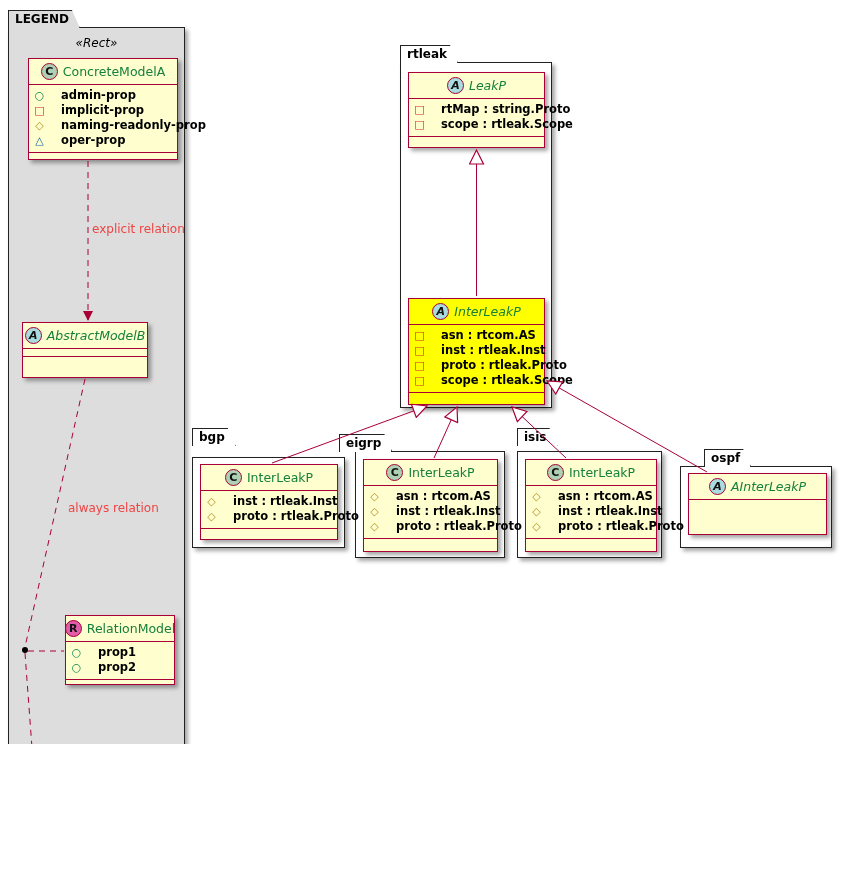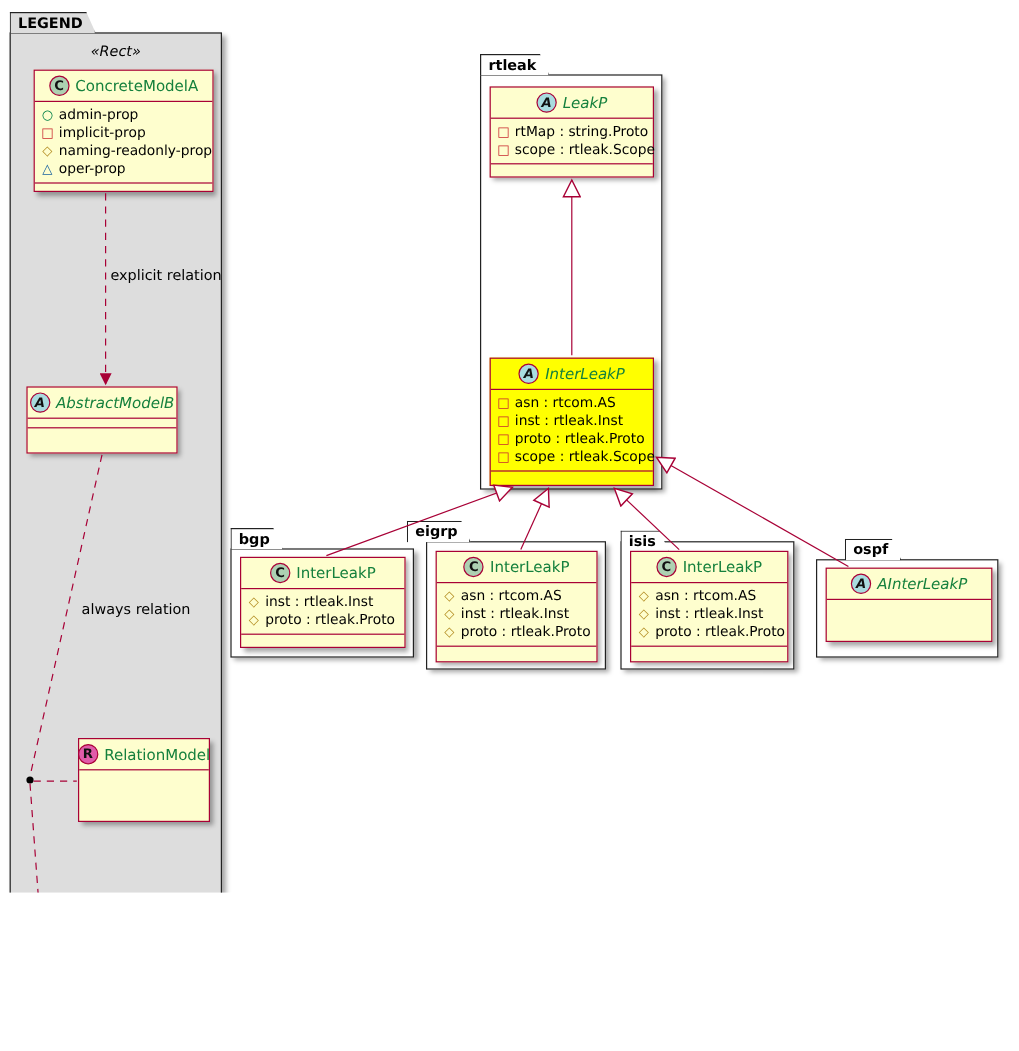--- a/index.html
+++ b/index.html
@@ -39,57 +39,57 @@
     border:1px solid #A80036;
     display:flex; align-items:center; justify-content:center;
     font-size:11px; font-weight:bold; flex:0 0 auto; color:#111;
   }
   .spot-C { background:#ADD1B2; }
   .spot-A { background:#A9DCDF; font-style:italic; }
   .spot-R { background:#E05CA9; }
   .cls-name { font-size:12.5px; color:#15803d; white-space:nowrap; }
   .cls-name.italic { font-style:italic; }
   .cls-props { padding:3px 5px 4px 5px; border-bottom:1px solid #A80036; flex:0 0 auto; }
-  .prow { display:flex; align-items:center; gap:4px; font-size:11.5px; line-height:15px; white-space:nowrap; color:#000; }
+  .prow { display:flex; align-items:center; gap:16px; font-size:11.5px; line-height:15px; white-space:nowrap; color:#000;font-weight:bold; }
   .vis { width:11px; display:inline-block; text-align:center; font-size:11px; line-height:11px; flex:0 0 auto; }
   .ic-circle::before   { content:"○"; color:#038048; }
   .ic-square::before   { content:"□"; color:#C82930; }
   .ic-diamond::before  { content:"◇"; color:#B38D22; }
   .ic-triangle::before { content:"△"; color:#1963A0; }
   .cls-sep { border-bottom:1px solid #A80036; height:8px; flex:0 0 auto; }
   .cls-empty { flex:1 1 auto; min-height:7px; }
 
   
   .stereo { position:absolute; z-index:2; font-style:italic; font-size:12px; text-align:center; color:#000; }
-  .edge-label { position:absolute; z-index:5; font-size:12px; color:#000000; white-space:nowrap; }
+  .edge-label { position:absolute; z-index:5; font-size:12px; color:#ef4444; white-space:nowrap; }
 
   
   .edges { position:absolute; inset:0; z-index:4; pointer-events:none; }
   .gen  { stroke:#A80036; stroke-width:1; fill:none; }
   .dash { stroke:#A80036; stroke-width:1; fill:none; stroke-dasharray:6,5; }
 </style>
 </head>
 <body>
 
 <div class="canvas">
 
   <div class="pkg-tab gray" style="left:8px;top:10px;">LEGEND</div>
   <div class="pkg-body gray" style="left:8px;top:27px;width:177px;height:833px;"></div>
   <div class="stereo" style="left:8px;top:36px;width:177px;">«Rect»</div>
 
   <div class="pkg-tab" style="left:400px;top:45px;">rtleak</div>
   <div class="pkg-body" style="left:400px;top:62px;width:152px;height:346px;"></div>
 
-  <div class="pkg-tab" style="left:192px;top:440px;">bgp</div>
+  <div class="pkg-tab" style="left:192px;top:428px;">bgp</div>
   <div class="pkg-body" style="left:192px;top:457px;width:153px;height:91px;"></div>
 
   <div class="pkg-tab" style="left:339px;top:434px;">eigrp</div>
   <div class="pkg-body" style="left:355px;top:451px;width:150px;height:107px;"></div>
 
-  <div class="pkg-tab" style="left:517px;top:442px;">isis</div>
+  <div class="pkg-tab" style="left:517px;top:428px;">isis</div>
   <div class="pkg-body" style="left:517px;top:451px;width:145px;height:107px;"></div>
 
   <div class="pkg-tab" style="left:704px;top:449px;">ospf</div>
   <div class="pkg-body" style="left:680px;top:466px;width:152px;height:82px;"></div>
 
   <div class="cls" style="left:28px;top:58px;width:150px;height:102px;">
     <div class="cls-header">
       <span class="spot spot-C">C</span>
       <span class="cls-name">ConcreteModelA</span>
     </div>
@@ -120,20 +120,30 @@
       <span class="cls-name italic">AbstractModelB</span>
     </div>
     <div class="cls-sep"></div>
     <div class="cls-empty"></div>
   </div>
 
   <div class="cls" style="left:65px;top:615px;width:110px;height:70px;">
     <div class="cls-header">
       <span class="spot spot-R">R</span>
       <span class="cls-name">RelationModel</span>
+    </div>
+    <div class="cls-props">
+      <div class="prow">
+        <span class="vis ic-circle"></span>
+        <span>prop1</span>
+      </div>
+      <div class="prow">
+        <span class="vis ic-circle"></span>
+        <span>prop2</span>
+      </div>
     </div>
     <div class="cls-empty"></div>
   </div>
 
   <div class="cls" style="left:22px;top:806px;width:38px;height:48px;">
     <div class="cls-header">
       <span class="spot spot-C">C</span>
       <span class="cls-name">C</span>
     </div>
     <div class="cls-sep"></div>

